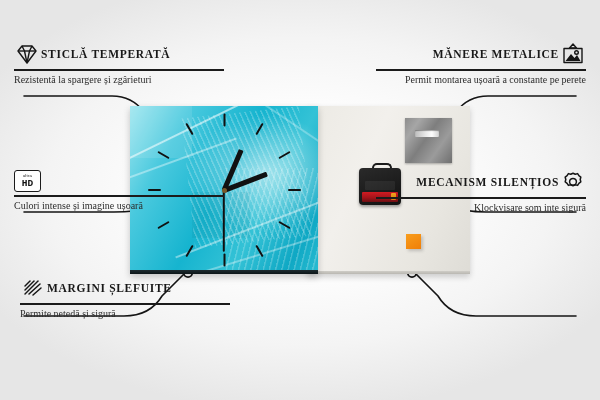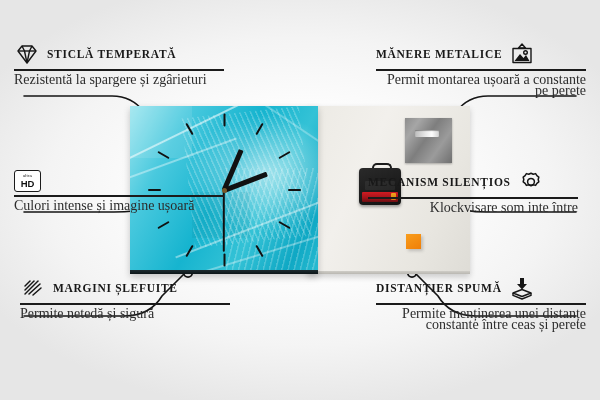--- a/index.html
+++ b/index.html
@@ -120,52 +120,52 @@
   
   .mark{position:absolute;background:#141414;border-radius:1px;transform-origin:center;}
   .hand{position:absolute;background:#111;border-radius:1px;transform-origin:left center;}
   #pivot{
     position:absolute;left:50%;top:50%;width:5px;height:5px;margin:-2.5px 0 0 -2.5px;
     background:#7a5a2a;border-radius:50%;z-index:6;
   }
 
   
   .callout{position:absolute;width:210px;}
-  .callout .head{display:flex;align-items:center;gap:7px;}
+  .callout .head{display:flex;align-items:center;gap:1px;}
   .callout .title{
     font-size:11.5px;font-weight:bold;color:#181818;letter-spacing:.7px;
     line-height:13px;text-transform:uppercase;
   }
   .callout .rule{
     height:1.6px;background:#1b1b1b;margin:3px 0 3px 0;width:100%;
   }
   .callout .sub{
-    font-size:14px;color:#2c2c2c;line-height:11.4px;
-  }
-  .callout.right .head{justify-content:flex-start;font-family:Liberation Serif, serif;}
+    font-size:10px;color:#2c2c2c;line-height:11.4px;
+  }
+  .callout.right .head{justify-content:flex-end;font-family:Liberation Serif, serif;}
   .callout.right .title{text-align:right;}
   .callout.right .sub{text-align:right;}
 
   .ico{width:26px;height:24px;flex:0 0 26px;display:block;}
   .ico svg{display:block;width:100%;height:100%;}
 
   .hdbadge{
     width:25px;height:20px;flex:0 0 25px;border:1.4px solid #1b1b1b;border-radius:3px;
     display:flex;flex-direction:column;align-items:center;justify-content:center;
     line-height:1;background:#fff;
   }
   .hdbadge .u{font-size:4.4px;letter-spacing:.2px;color:#1b1b1b;font-family:"Liberation Sans",sans-serif;}
-  .hdbadge .h{font-size:9.5px;font-weight:bold;color:#111;font-family:Liberation Sans, sans-serif;margin-top:.5px;}
+  .hdbadge .h{font-size:9.5px;font-weight:bold;color:#111;font-family:Liberation Mono, monospace;margin-top:.5px;}
 
   
   #c-glass{left:14px;top:42px;}
   #c-print{left:14px;top:170px;}
   #c-edge{left:20px;top:276px;}
   #c-handle{left:376px;top:42px;}
-  #c-mech{left:368px;top:170px;}
+  #c-mech{left:376px;top:170px;}
   #c-spacer{left:376px;top:276px;}
 
   #links{position:absolute;left:0;top:0;width:600px;height:400px;pointer-events:none;}
 </style>
 </head>
 <body>
 
 <div id="stage">
 
   <svg id="links" viewBox="0 0 600 400">
@@ -307,33 +307,17 @@
       <span class="ico">
         <svg viewBox="0 0 26 24">
             <g fill="none" stroke="#161616" stroke-width="1.5" stroke-linejoin="round">
           <path d="M13,3.2 l2.3,1.1 2.3,-0.7 1.3,2.1 1.9,1.5 -0.6,2.3 0.6,2.3 -1.9,1.5 -1.3,2.1 -2.3,-0.7 -2.3,1.1 -2.3,-1.1 -2.3,0.7 -1.3,-2.1 -1.9,-1.5 0.6,-2.3 -0.6,-2.3 1.9,-1.5 1.3,-2.1 2.3,0.7 Z"></path>
           <circle cx="13" cy="11.8" r="3.4"></circle>
         </g>
           </svg>
       </span>
     </div>
     <div class="rule"></div>
-    <div class="sub">Klockvisare som inte între</div>
-  </div>
-
-  <div class="callout right" id="c-spacer">
-    <div class="head">
-      <span class="title">DISTANȚIER SPUMĂ</span>
-      <span class="ico">
-        <svg viewBox="0 0 26 24">
-          <path d="M11,2 h4 v6 h3 l-5,5.5 -5,-5.5 h3 Z" fill="#161616"></path>
-          <g fill="none" stroke="#161616" stroke-width="1.4" stroke-linejoin="round">
-            <path d="M13,13.5 L22,17 L13,20.5 L4,17 Z"></path>
-            <path d="M4,17 v2.4 L13,23 l9,-3.6 V17"></path>
-          </g>
-        </svg>
-      </span>
-    </div>
-    <div class="rule"></div>
-    <div class="sub">Permite menținerea unei distanțe constante între ceas și perete</div>
-  </div>
+    <div class="sub">Klockvisare som inte sigură</div>
+  </div>
+
 
 </div>
 
 </body></html>

